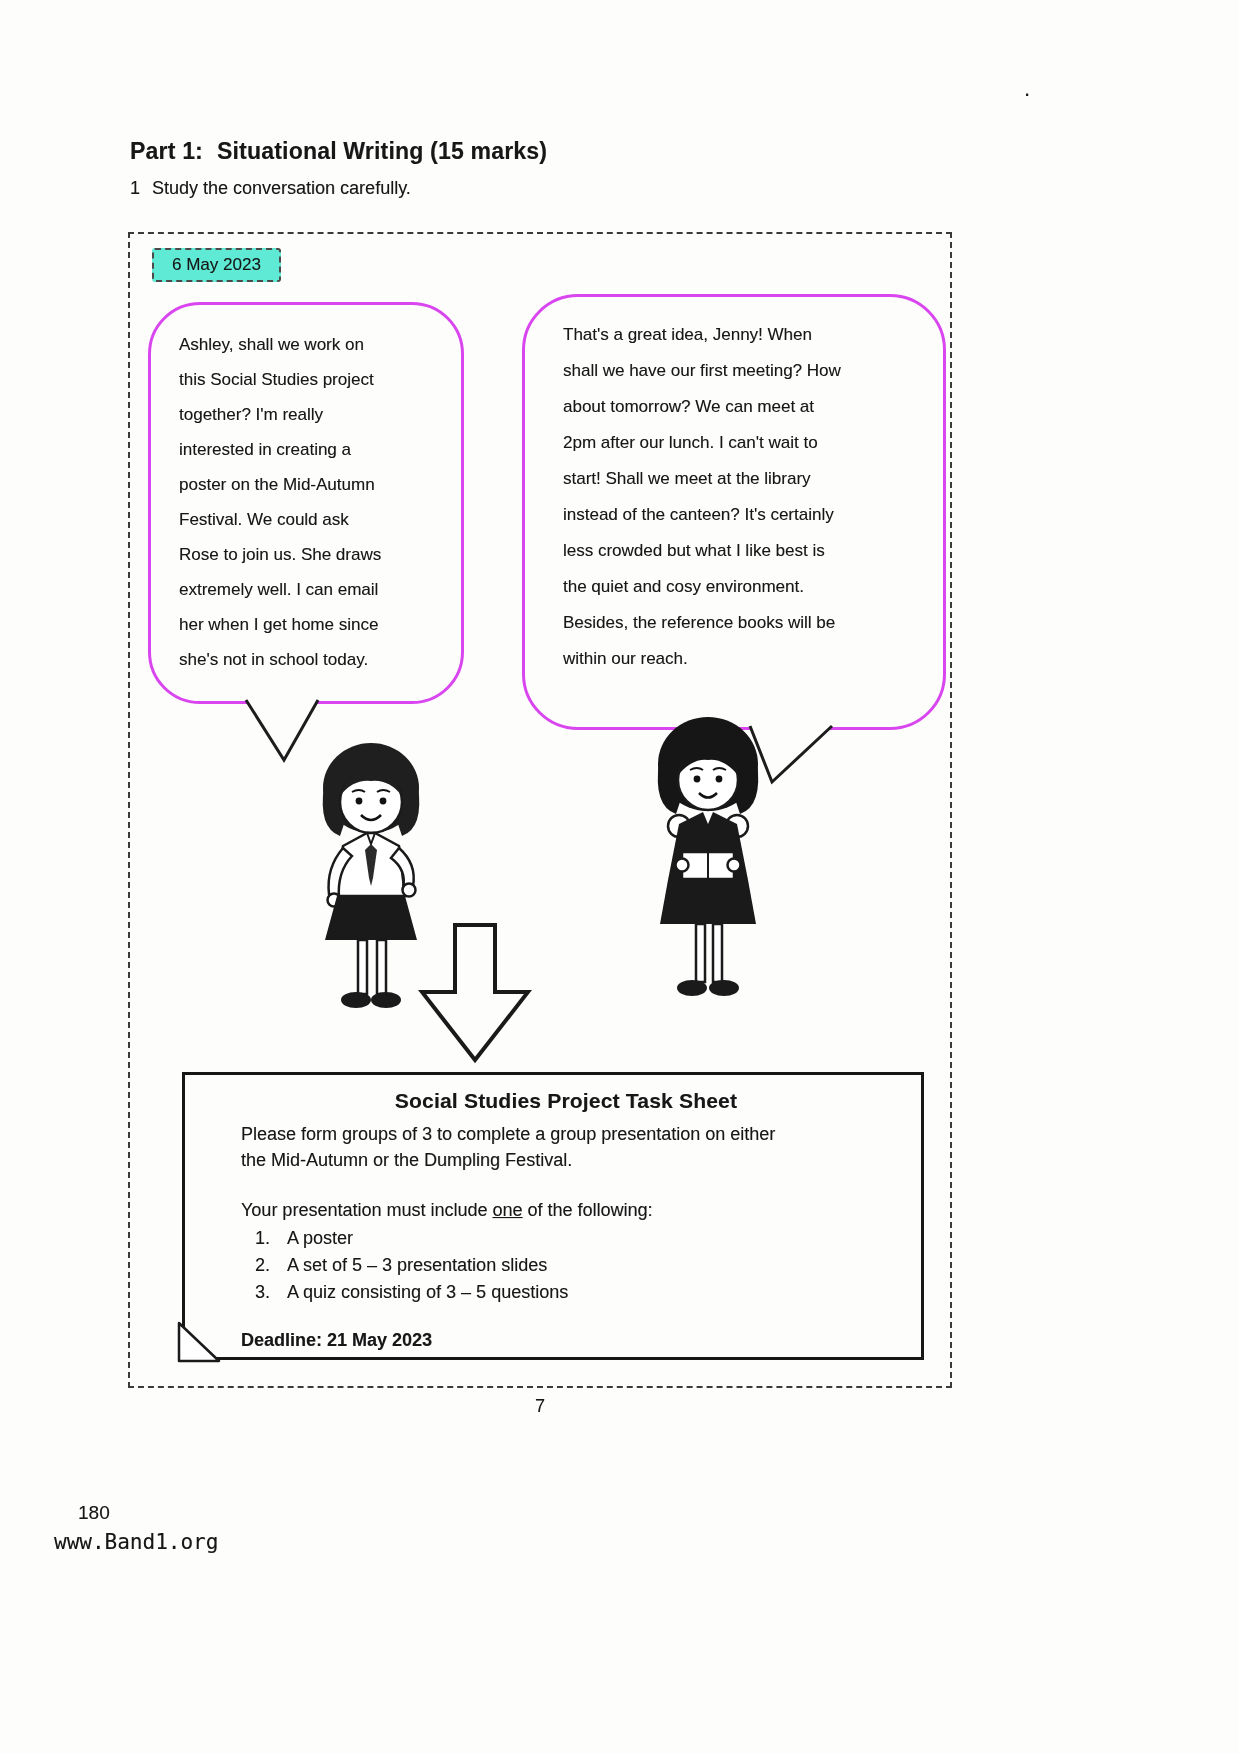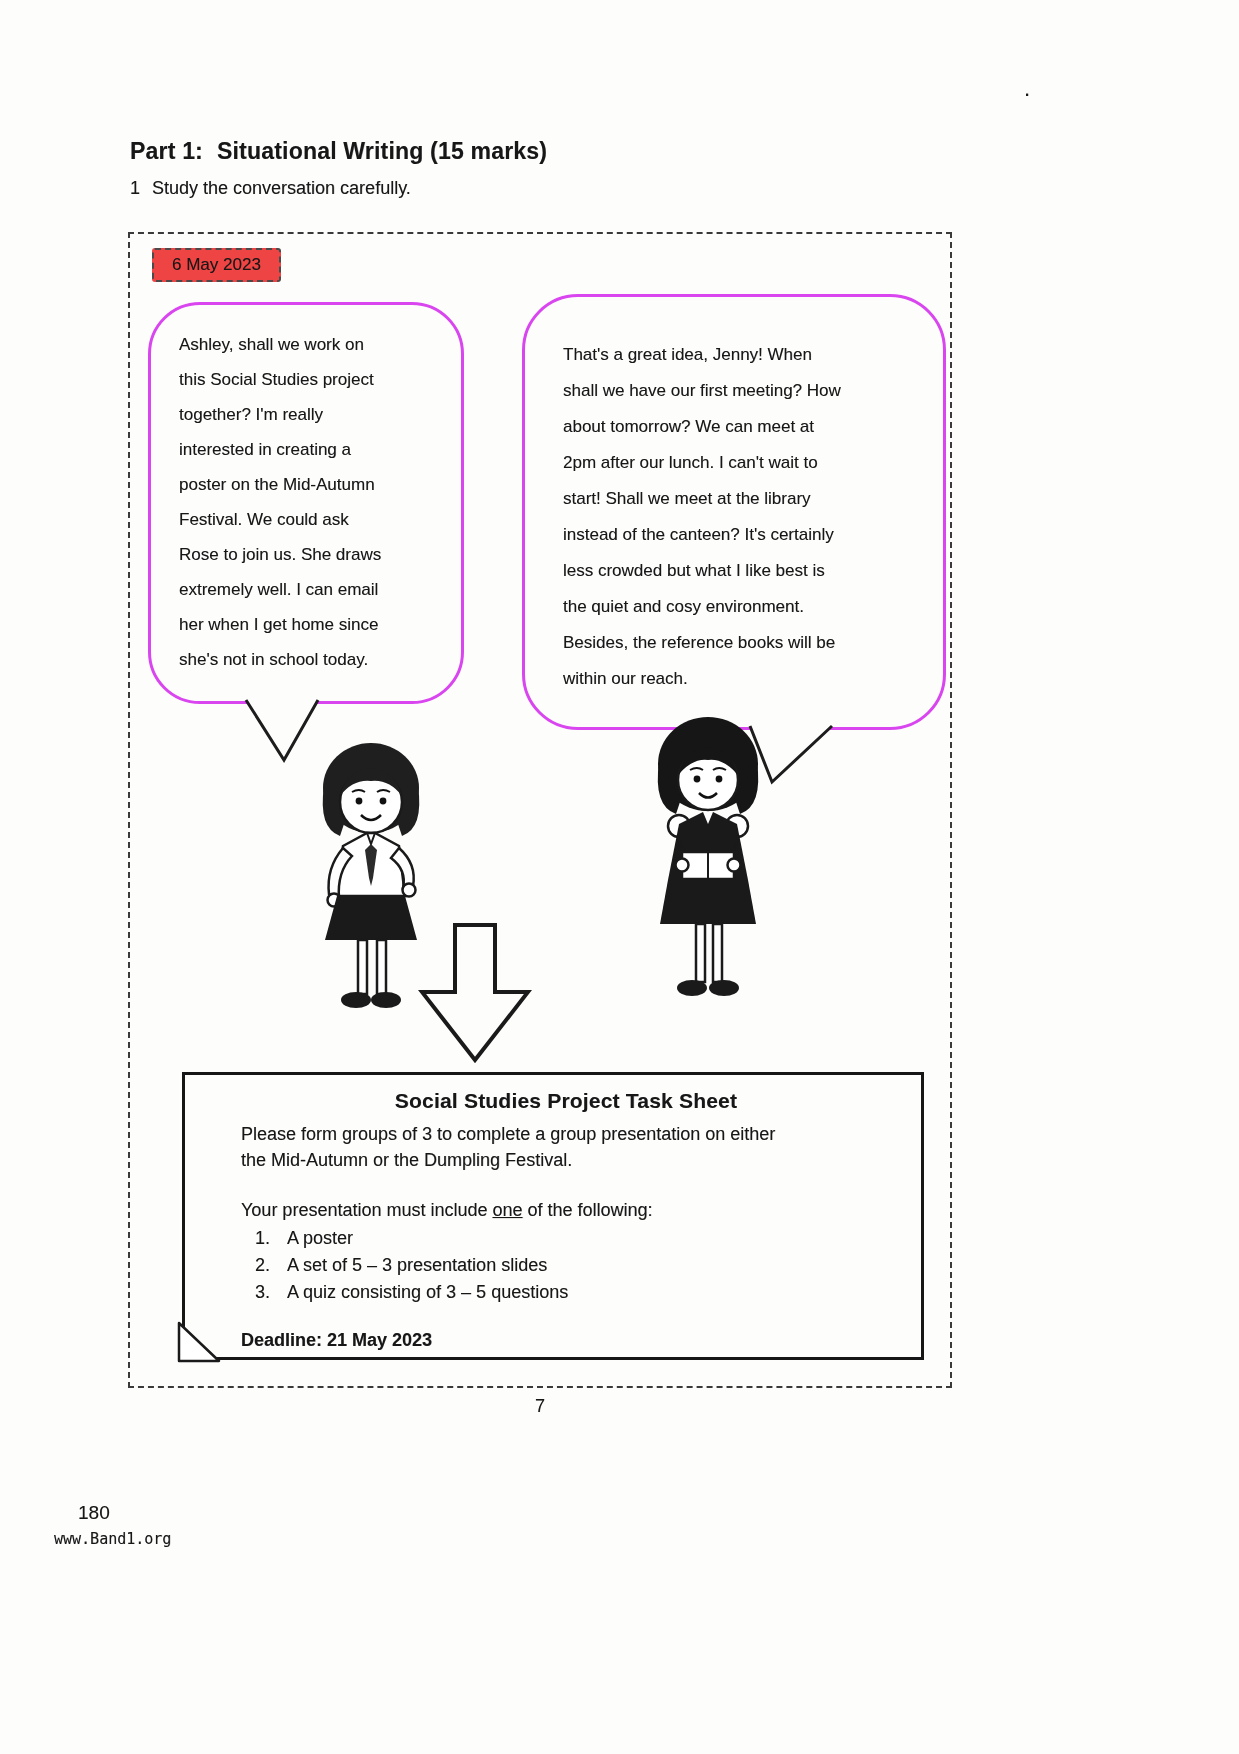--- a/index.html
+++ b/index.html
@@ -18,35 +18,35 @@
 
   .instruction { position:absolute; left:130px; top:174px; width:780px; display:flex; font-size:18px; line-height:28px; }
   .instruction .q-num { width:22px; flex:0 0 22px; }
 
   .main-box {
     position:absolute; left:128px; top:232px; width:824px; height:1156px;
     border:2px dashed #3a3a3a;
   }
   .date-box {
     position:absolute; left:22px; top:14px; padding:5px 18px;
-    border:2px dashed #4a4a4a; border-radius:3px; font-size:17px; background:#ef4444;
+    border:2px dashed #4a4a4a; border-radius:3px; font-size:17px; background:#5eead4;
   }
 
   .bubble {
     position:absolute; background:#fdfdfc; border:3px solid #d946ef;
     font-size:17px;
   }
   .bubble-text { white-space:pre-line; }
   .bubble-jenny {
     left:18px; top:68px; width:316px; height:402px; border-radius:52px;
     padding:22px 18px 14px 28px; line-height:35px;
   }
   .bubble-ashley {
     left:392px; top:60px; width:424px; height:436px; border-radius:56px;
-    padding:40px 24px 16px 38px; line-height:36px;
+    padding:20px 24px 16px 38px; line-height:36px;
   }
   .tail { position:absolute; }
   .tail-jenny { left:110px; top:464px; }
   .tail-ashley { left:612px; top:490px; }
 
   .figure { position:absolute; }
   .fig-jenny  { left:148px; top:492px; }
   .fig-ashley { left:482px; top:468px; }
   .down-arrow { left:288px; top:688px; }
 
@@ -60,21 +60,21 @@
   .ts-req   { margin-top:24px; line-height:26px; }
   .ts-req .u { text-decoration:underline; }
   .ts-list  { margin-top:2px; margin-left:14px; }
   .ts-item  { display:flex; line-height:27px; }
   .ts-item .num { width:32px; flex:0 0 32px; }
   .ts-deadline { margin-top:24px; font-weight:bold; }
   .fold { position:absolute; left:-10px; bottom:-10px; }
 
   .page-number { position:absolute; left:128px; top:1396px; width:824px; text-align:center; font-size:18px; }
   .footer-number { position:absolute; left:78px; top:1502px; font-size:19px; }
-  .footer-url { position:absolute; left:54px; top:1530px; font-size:15px; font-family:"DejaVu Sans Mono", monospace; }
+  .footer-url { position:absolute; left:54px; top:1530px; font-size:21px; font-family:"DejaVu Sans Mono", monospace; }
 </style>
 </head>
 <body>
 
 <div class="page">
 
   <div class="scan-dot">.</div>
 
   <div class="part-heading">
     <span>Part 1:</span><span class="gap"></span><span>Situational Writing (15 marks)</span>

